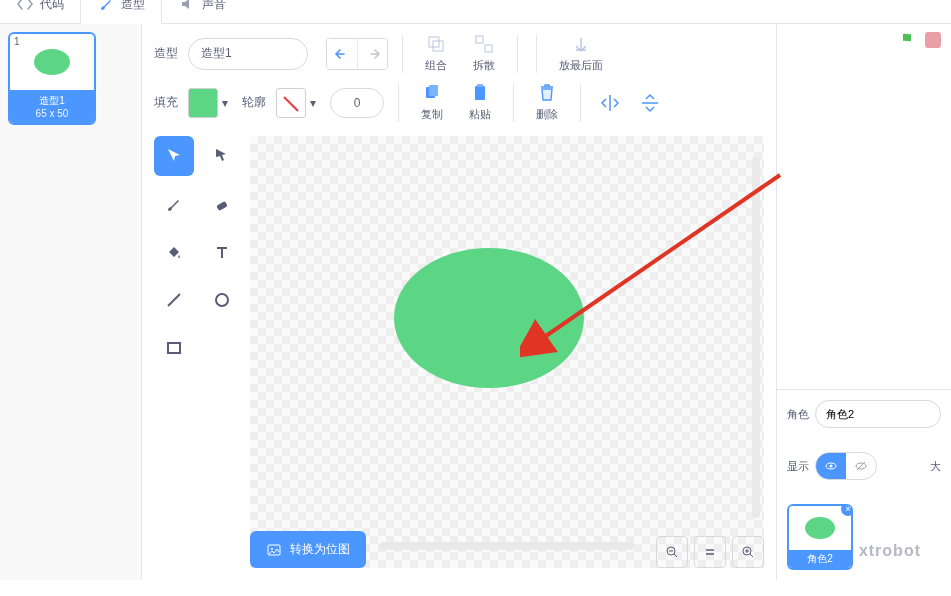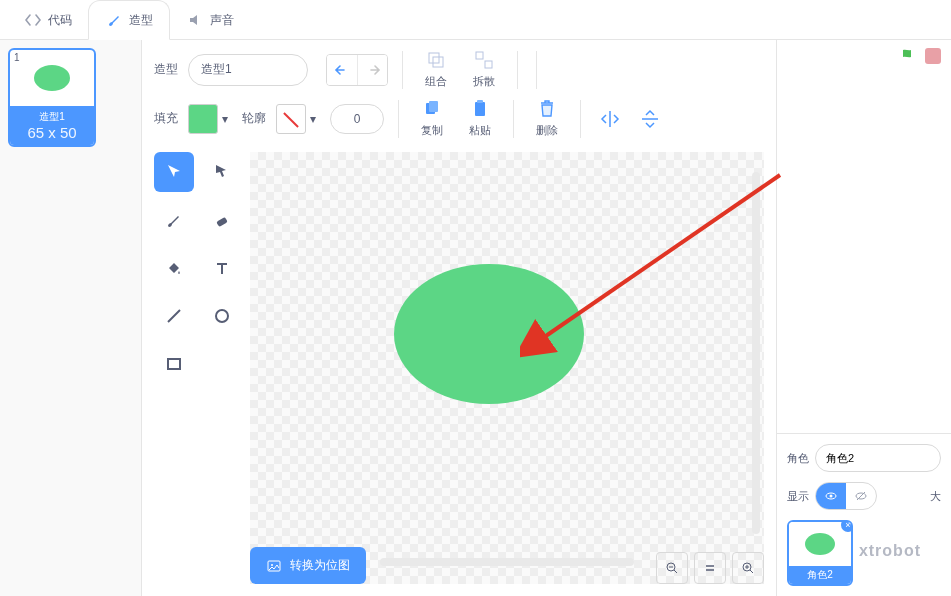--- a/index.html
+++ b/index.html
@@ -1,30 +1,30 @@
 <!DOCTYPE html>
 <html><head>
 <meta charset="utf-8">
 <style>
 * { box-sizing: border-box; margin: 0; padding: 0; font-family: "Helvetica Neue", Arial, sans-serif; }
 body { background: #fff; width: 951px; height: 596px; overflow: hidden; position: relative; }
 
-.tabs { display: flex; align-items: flex-end; height: 40px; padding-left: 8px; border-bottom: 1px solid #e5e5e5; }
+.tabs { display: flex; align-items: flex-end; height: 24px; border-bottom: 1px solid #e5e5e5; }
 .tab { display: flex; align-items: center; gap: 6px; padding: 10px 16px; font-size: 12px; color: #575e75; cursor: pointer; border-radius: 12px 12px 0 0; }
 .tab.active { background: #fff; color: #575e75; border: 1px solid #e5e5e5; border-bottom: 1px solid #fff; position: relative; top: 1px; }
 .tab .ico { width: 18px; height: 18px; display: inline-flex; align-items: center; justify-content: center; }
 
 .main { display: flex; height: 556px; }
 .left-col { width: 142px; background: #f9f9f9; border-right: 1px solid #e5e5e5; padding: 8px; }
 .thumb-card { width: 88px; border: 2px solid #4c97ff; border-radius: 6px; background: #fff; position: relative; overflow: hidden; }
 .thumb-num { position: absolute; top: 2px; left: 4px; font-size: 10px; color: #575e75; }
 .thumb-img { height: 56px; display: flex; align-items: center; justify-content: center; }
 .thumb-img .ellipse { width: 36px; height: 26px; background: #5cd685; border-radius: 50%; }
 .thumb-meta { background: #4c97ff; color: #fff; text-align: center; padding: 4px 0; font-size: 10px; }
-.thumb-meta .dim { font-size: 15px; opacity: .9; }
+.thumb-meta .dim { font-size: 10px; opacity: .9; }
 
 .editor { flex: 1; display: flex; flex-direction: column; }
 .toolbar-row { display: flex; align-items: center; gap: 10px; padding: 10px 12px; font-size: 12px; color: #575e75; }
 .costume-input { width: 120px; height: 32px; border: 1px solid #d9d9d9; border-radius: 16px; padding: 0 12px; font-size: 12px; color: #575e75; }
 .btn-group { display: flex; border: 1px solid #d9d9d9; border-radius: 4px; overflow: hidden; }
 .btn { width: 30px; height: 30px; display: flex; align-items: center; justify-content: center; background: #fff; cursor: pointer; }
 .btn + .btn { border-left: 1px solid #e9e9e9; }
 .tool-col { display: flex; flex-direction: column; align-items: center; gap: 4px; padding: 0 8px; color: #4c97ff; font-size: 11px; }
 .tool-col .lbl { color: #575e75; }
 .sep { width: 1px; height: 38px; background: #e5e5e5; margin: 0 4px; }
@@ -48,21 +48,21 @@
 .convert-btn { position: absolute; left: 0; bottom: 0; background: #4c97ff; color: #fff; padding: 10px 16px; border-radius: 6px; font-size: 12px; display: flex; align-items: center; gap: 8px; cursor: pointer; }
 .zoom-ctrl { position: absolute; right: 0; bottom: 0; display: flex; gap: 6px; }
 .zoom-ctrl .zb { width: 32px; height: 32px; border: 1px solid #d9d9d9; border-radius: 4px; display: flex; align-items: center; justify-content: center; color: #575e75; cursor: pointer; }
 
 .right-col { width: 175px; border-left: 1px solid #e5e5e5; display: flex; flex-direction: column; }
 .stage-top { display: flex; justify-content: flex-end; gap: 8px; padding: 6px 10px; align-items: center; height: 32px; }
 .flag { color: #4cbf56; }
 .stop { width: 16px; height: 16px; background: #e8a0a6; border-radius: 3px; }
 .stage-area { flex: 1; border-bottom: 1px solid #e5e5e5; }
 .sprite-panel { padding: 10px; font-size: 11px; color: #575e75; }
-.sp-row { display: flex; align-items: center; gap: 6px; margin-bottom: 10px; }
+.sp-row { display: flex; align-items: center; gap: 6px; margin-bottom: 24px; }
 .sp-input { flex: 1; height: 28px; border: 1px solid #d9d9d9; border-radius: 14px; padding: 0 10px; font-size: 11px; min-width: 0; }
 .toggle { display: flex; border: 1px solid #d9d9d9; border-radius: 14px; overflow: hidden; }
 .toggle .t { width: 30px; height: 26px; display: flex; align-items: center; justify-content: center; }
 .toggle .t.on { background: #4c97ff; color: #fff; }
 .sprite-list { display: flex; gap: 6px; }
 .sprite-card { width: 66px; border: 1px solid #d9d9d9; border-radius: 6px; overflow: hidden; text-align: center; position: relative; }
 .sprite-card.sel { border: 2px solid #4c97ff; }
 .sc-img { height: 44px; display: flex; align-items: center; justify-content: center; background: #fff; }
 .sc-lbl { background: #4c97ff; color: #fff; font-size: 10px; padding: 2px 0; }
 .sprite-card:not(.sel) .sc-lbl { background: #fff; color: #575e75; }
@@ -145,20 +145,26 @@
       </div>
       <div class="tool-col">
         <svg width="20" height="20" viewBox="0 0 20 20">
             <rect x="2" y="2" width="7" height="7" stroke="#b8c4e0" fill="none"></rect>
             <rect x="11" y="11" width="7" height="7" stroke="#b8c4e0" fill="none"></rect>
           </svg>
         <span class="lbl">拆散</span>
       </div>
       <div class="sep"></div>
       <div class="sep"></div>
+      <div class="tool-col">
+        <svg width="20" height="20" viewBox="0 0 20 20">
+            <path d="M10 16V4M5 12l5 5 5-5M5 16h10" stroke="#b8c4e0" stroke-width="1.4" fill="none"></path>
+          </svg>
+        <span class="lbl">放最后面</span>
+      </div>
     </div>
 
     <div class="toolbar-row" style="padding-top:0">
       <span>填充</span>
       <div style="display:flex;align-items:center">
         <div class="color-swatch"></div>
         <span class="dropdown-caret">▾</span>
       </div>
       <span>轮廓</span>
       <div style="display:flex;align-items:center">

